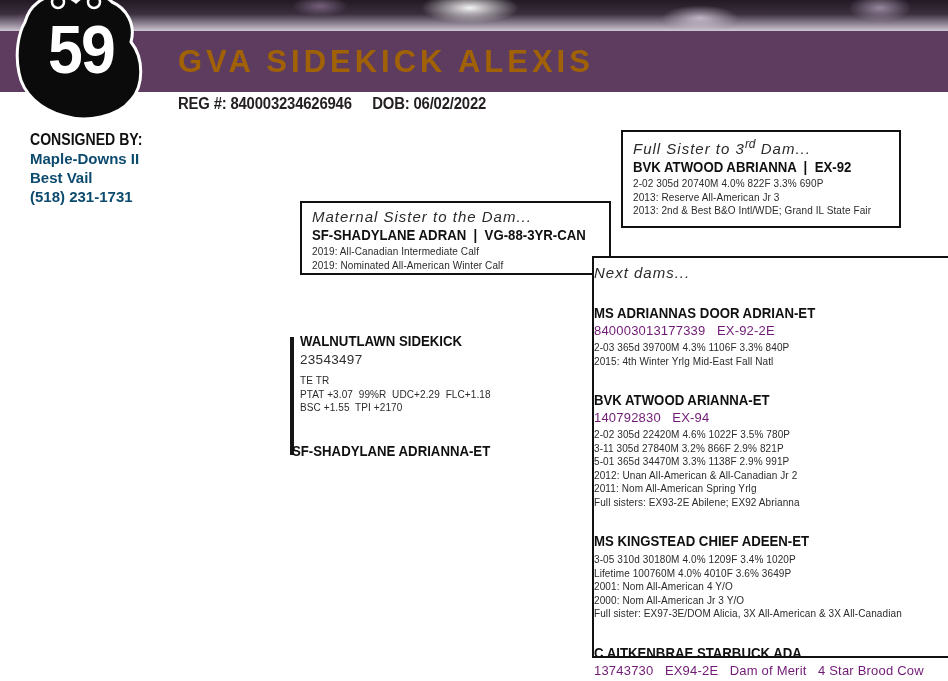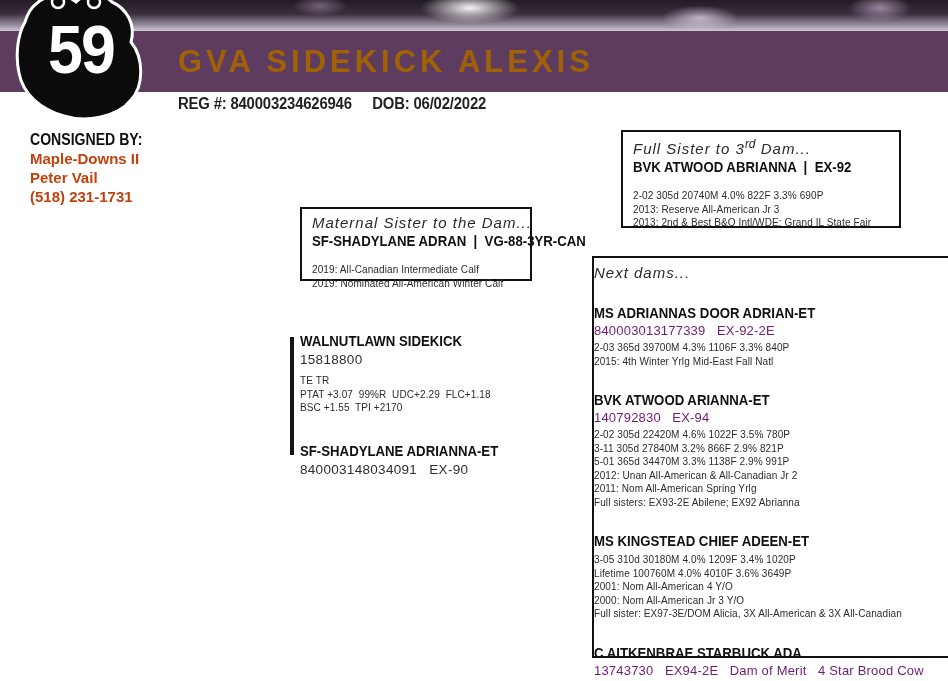--- a/index.html
+++ b/index.html
@@ -44,37 +44,37 @@
     transform:scaleX(.92);transform-origin:50% 0;
   }
   
   .cond{
     display:inline-block;font-weight:bold;color:#101010;
     transform:scaleX(.88);transform-origin:0 0;white-space:pre;
   }
   
   .consignor{position:absolute;left:30px;top:130px;line-height:19px;}
   .cons-head{font-size:16px;}
-  .cons-line{font-size:15px;font-weight:bold;color:#c2410c;}
+  .cons-line{font-size:15px;font-weight:bold;color:#0c4a6e;}
   
   .box{position:absolute;box-sizing:border-box;border:2px solid var(--line);background:#fff;padding:5px 10px;}
   .box-full-sister{left:621px;top:130px;width:280px;height:98px;}
-  .box-maternal{left:300px;top:207px;width:232px;height:74px;}
+  .box-maternal{left:300px;top:201px;width:311px;height:74px;}
   .box-nextdams{left:592px;top:256px;width:370px;height:402px;padding:6px 0;}
   .lead{
     font-style:italic;font-size:15px;color:#2b2b2b;letter-spacing:1px;white-space:pre;
   }
   .lead sup{font-size:12px;letter-spacing:0;}
   .entry-name{font-size:15px;margin-top:1px;}
   .idline{font-size:13px;color:#701a75;white-space:pre-wrap;margin-top:1px;letter-spacing:.2px;}
-  .smalllines{font-size:10px;line-height:13.5px;color:#2b2b2b;white-space:pre-wrap;margin-top:13px;letter-spacing:.1px;}
+  .smalllines{font-size:10px;line-height:13.5px;color:#2b2b2b;white-space:pre-wrap;margin-top:1px;letter-spacing:.1px;}
   
   .ped-bar{position:absolute;left:290px;top:337px;width:4px;height:118px;background:#151515;}
   .sire{position:absolute;left:300px;top:332px;}
-  .dam{position:absolute;left:300px;top:442px;}
+  .dam{position:absolute;left:292px;top:442px;}
   .ped-name{font-size:15px;}
   .ped-reg{font-size:13.5px;color:#2e2e2e;white-space:pre-wrap;margin-top:2px;letter-spacing:.3px;}
   .ped-stats{margin-top:7px;}
   
   .nd-entry{margin-top:22px;}
   .nd-entry .smalllines{margin-top:3px;}
 </style>
 </head>
 <body>
 
@@ -92,21 +92,21 @@
       <path d="M30,8 C40,-2 60,-3 70,6 C78,-3 98,-3 106,6 C120,12 130,28 125,46 C138,62 138,90 125,104 C112,121 80,127 58,120 C34,113 17,98 13,77 C9,58 12,38 19,26 C22,16 26,11 30,8 Z" fill="#0b0b0b" stroke="#ffffff" stroke-width="3"></path>
       <circle cx="52" cy="6" r="6" fill="#0b0b0b" stroke="#ffffff" stroke-width="2.5"></circle>
       <circle cx="88" cy="6" r="6" fill="#0b0b0b" stroke="#ffffff" stroke-width="2.5"></circle>
     </svg>
     <div class="lotnum">59</div>
   </div>
 
   <div class="consignor">
     <div class="cons-head cond">CONSIGNED BY:</div>
     <div class="cons-line">Maple-Downs II</div>
-    <div class="cons-line">Peter Vail</div>
+    <div class="cons-line">Best Vail</div>
     <div class="cons-line">(518) 231-1731</div>
   </div>
 
   <div class="box box-full-sister">
     <div class="lead"><span>Full Sister to 3</span><sup>rd</sup><span> Dam...</span></div>
     <div class="entry-name cond">BVK ATWOOD ABRIANNA  |  EX-92</div>
     <div class="smalllines">2-02 305d 20740M 4.0% 822F 3.3% 690P
 2013: Reserve All-American Jr 3
 2013: 2nd &amp; Best B&amp;O Intl/WDE; Grand IL State Fair</div>
   </div>
@@ -115,29 +115,28 @@
     <div class="lead">Maternal Sister to the Dam...</div>
     <div class="entry-name cond">SF-SHADYLANE ADRAN  |  VG-88-3YR-CAN</div>
     <div class="smalllines">2019: All-Canadian Intermediate Calf
 2019: Nominated All-American Winter Calf</div>
   </div>
 
   <div class="ped-bar"></div>
 
   <div class="sire">
     <div class="ped-name cond">WALNUTLAWN SIDEKICK</div>
-    <div class="ped-reg">15818800</div>
+    <div class="ped-reg">23543497</div>
     <div class="smalllines ped-stats">TE TR
 PTAT +3.07  99%R  UDC+2.29  FLC+1.18
 BSC +1.55  TPI +2170</div>
   </div>
 
   <div class="dam">
     <div class="ped-name cond">SF-SHADYLANE ADRIANNA-ET</div>
-    <div class="ped-reg">840003148034091   EX-90</div>
   </div>
 
   <div class="box box-nextdams">
     <div class="lead">Next dams...</div>
 
     <div class="nd-entry">
       <div class="entry-name cond">MS ADRIANNAS DOOR ADRIAN-ET</div>
       <div class="idline">840003013177339   EX-92-2E</div>
       <div class="smalllines">2-03 365d 39700M 4.3% 1106F 3.3% 840P
 2015: 4th Winter Yrlg Mid-East Fall Natl</div>

